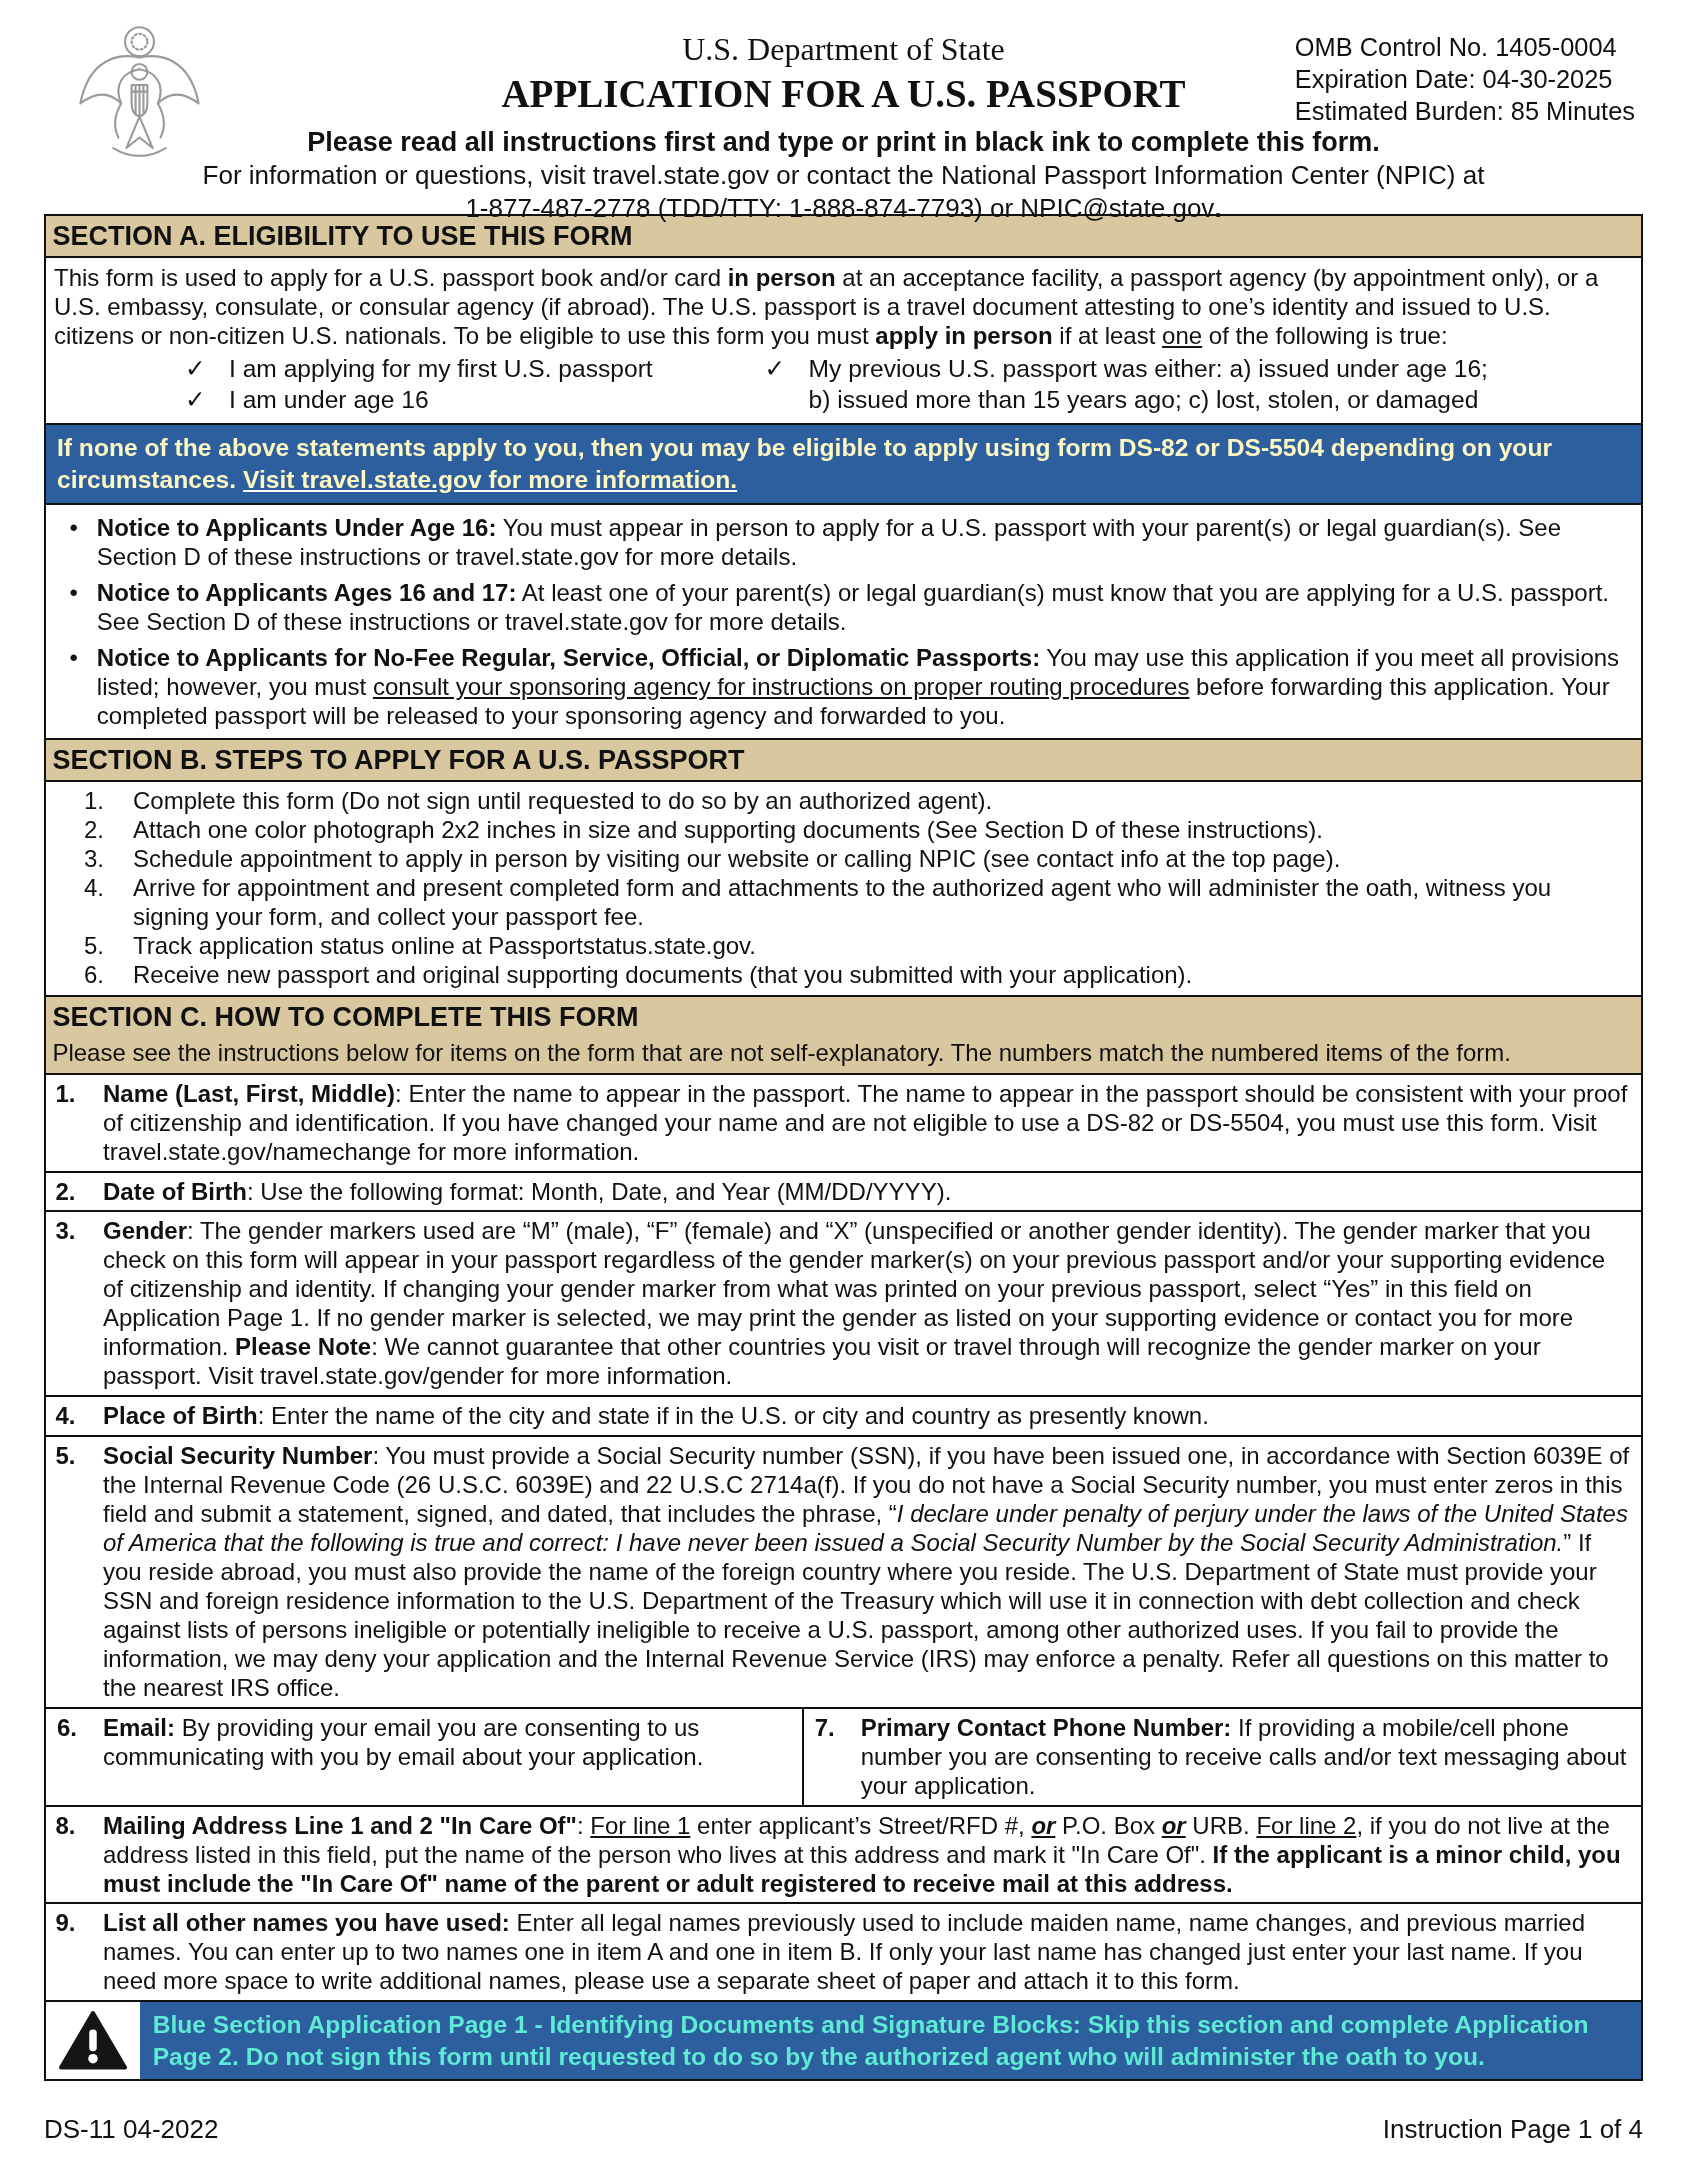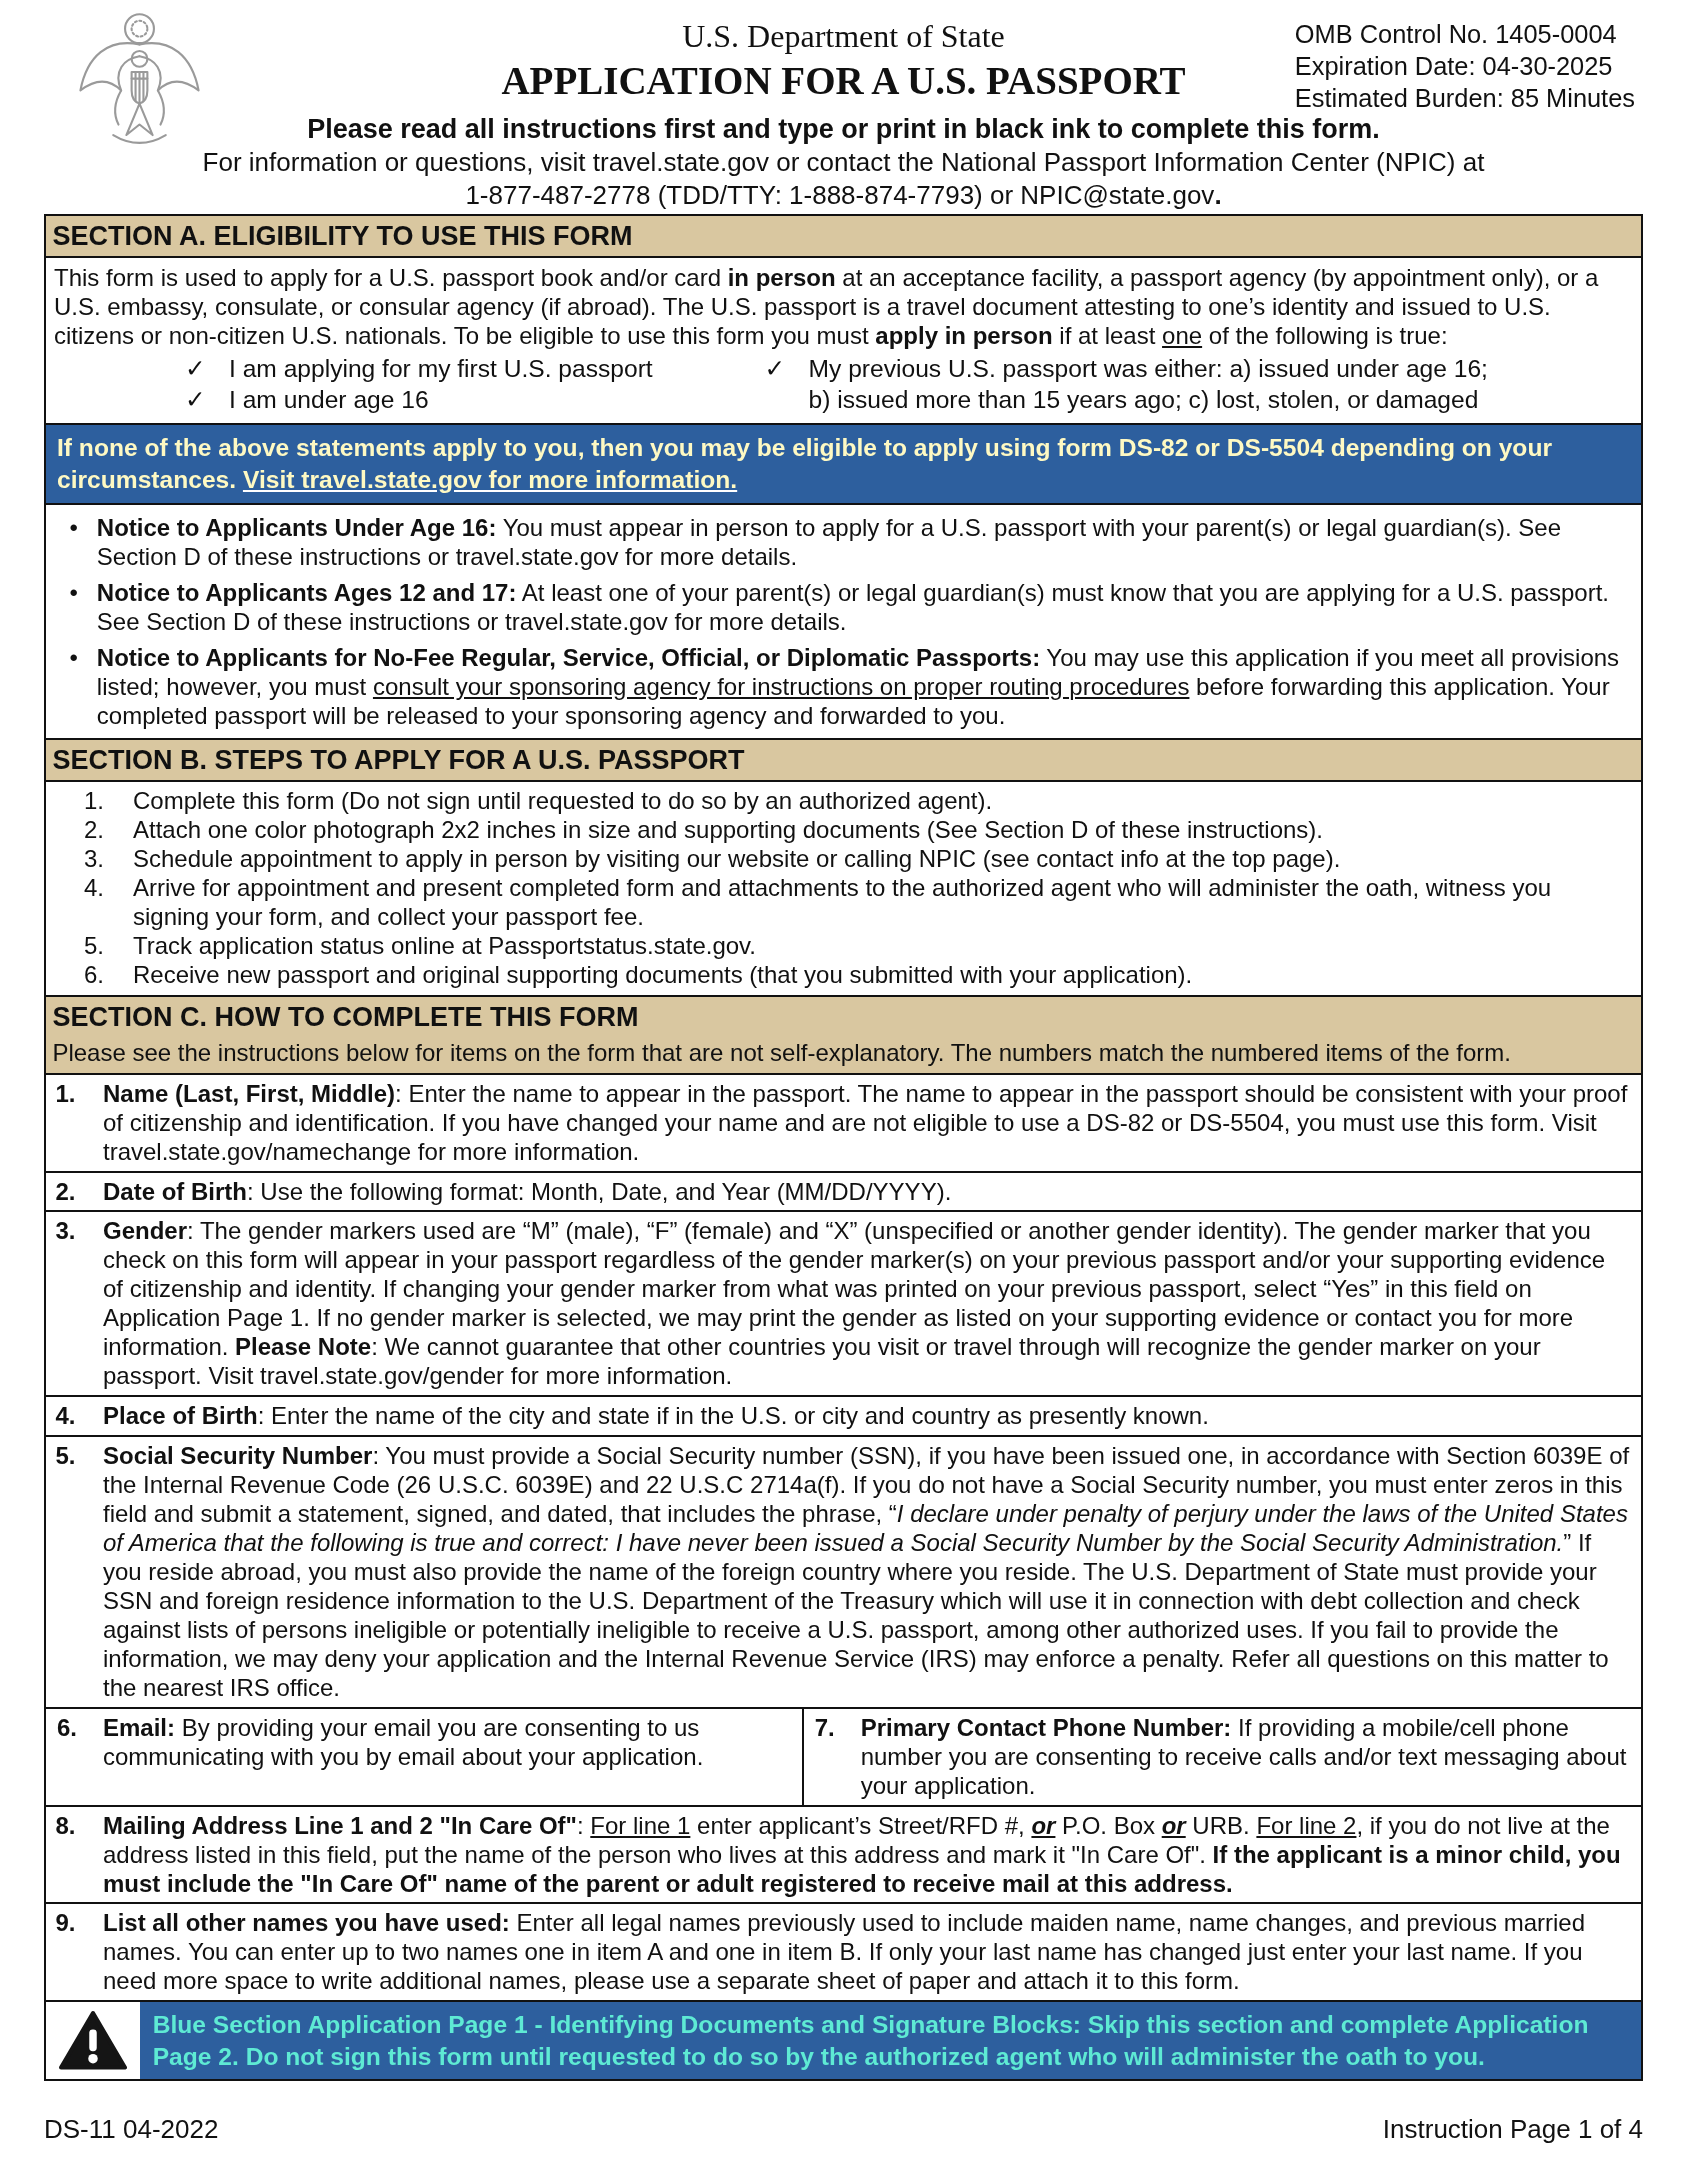--- a/index.html
+++ b/index.html
@@ -6,21 +6,21 @@
     --tan:#d9c7a0;
     --blue:#2d5f9e;
     --ink:#111111;
   }
   html,body{margin:0;padding:0;background:#e8e8e8;}
   .page{
     position:relative;
     width:1687px;height:2183px;
     box-sizing:border-box;
     background:#ffffff;
-    padding:7px 44px 38px 44px;
+    padding:20px 44px 38px 44px;
     display:flex;flex-direction:column;
     overflow:hidden;
     font-family:"Liberation Sans","DejaVu Sans",sans-serif;
     color:var(--ink);
     font-size:24px;line-height:29px;gap:32px;
   }
   .b{font-weight:bold}
   .i{font-style:italic}
   .u{text-decoration:underline}
 
@@ -146,21 +146,21 @@
 
     <div class="banner"><span>If none of the above statements apply to you, then you may be eligible to apply using form DS-82 or DS-5504 depending on your circumstances. </span><span class="u">Visit travel.state.gov for more information.</span></div>
 
     <div class="notices">
       <div class="notice">
         <span class="dot">•</span>
         <span class="ntext"><span class="b">Notice to Applicants Under Age 16:</span><span> You must appear in person to apply for a U.S. passport with your parent(s) or legal guardian(s). See Section D of these instructions or travel.state.gov for more details.</span></span>
       </div>
       <div class="notice">
         <span class="dot">•</span>
-        <span class="ntext"><span class="b">Notice to Applicants Ages 12 and 17:</span><span> At least one of your parent(s) or legal guardian(s) must know that you are applying for a U.S. passport. See Section D of these instructions or travel.state.gov for more details.</span></span>
+        <span class="ntext"><span class="b">Notice to Applicants Ages 16 and 17:</span><span> At least one of your parent(s) or legal guardian(s) must know that you are applying for a U.S. passport. See Section D of these instructions or travel.state.gov for more details.</span></span>
       </div>
       <div class="notice">
         <span class="dot">•</span>
         <span class="ntext"><span class="b">Notice to Applicants for No-Fee Regular, Service, Official, or Diplomatic Passports:</span><span> You may use this application if you meet all provisions listed; however, you must </span><span class="u">consult your sponsoring agency for instructions on proper routing procedures</span><span> before forwarding this application. Your completed passport will be released to your sponsoring agency and forwarded to you.</span></span>
       </div>
     </div>
 
     <div class="bar mid">SECTION B. STEPS TO APPLY FOR A U.S. PASSPORT</div>
 
     <div class="steps">

